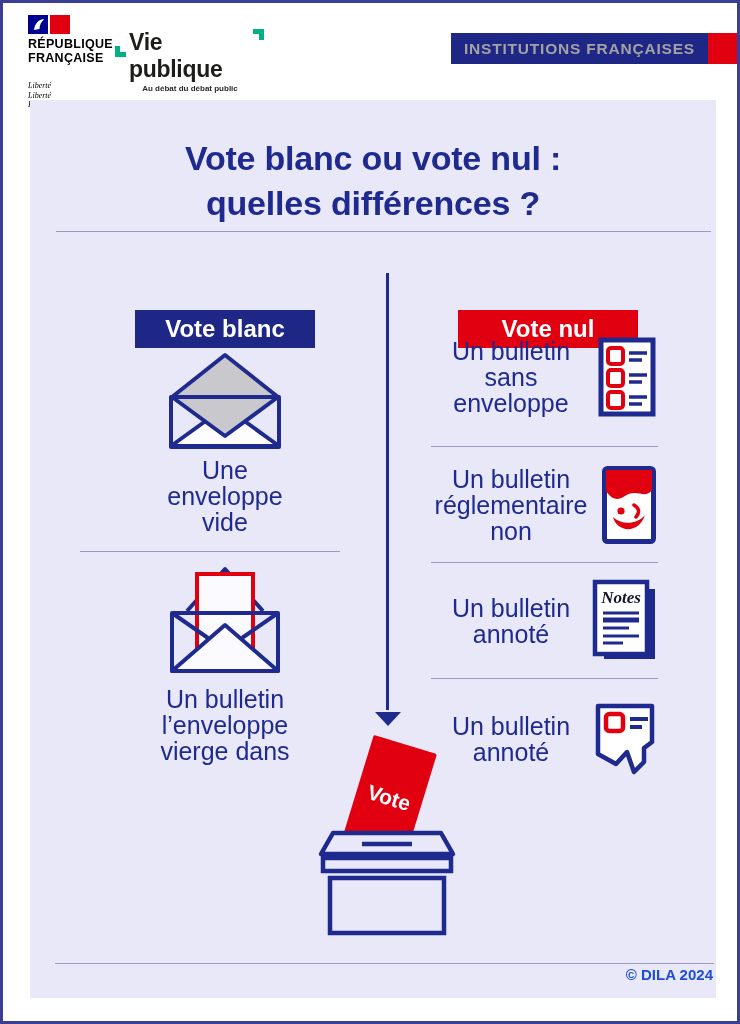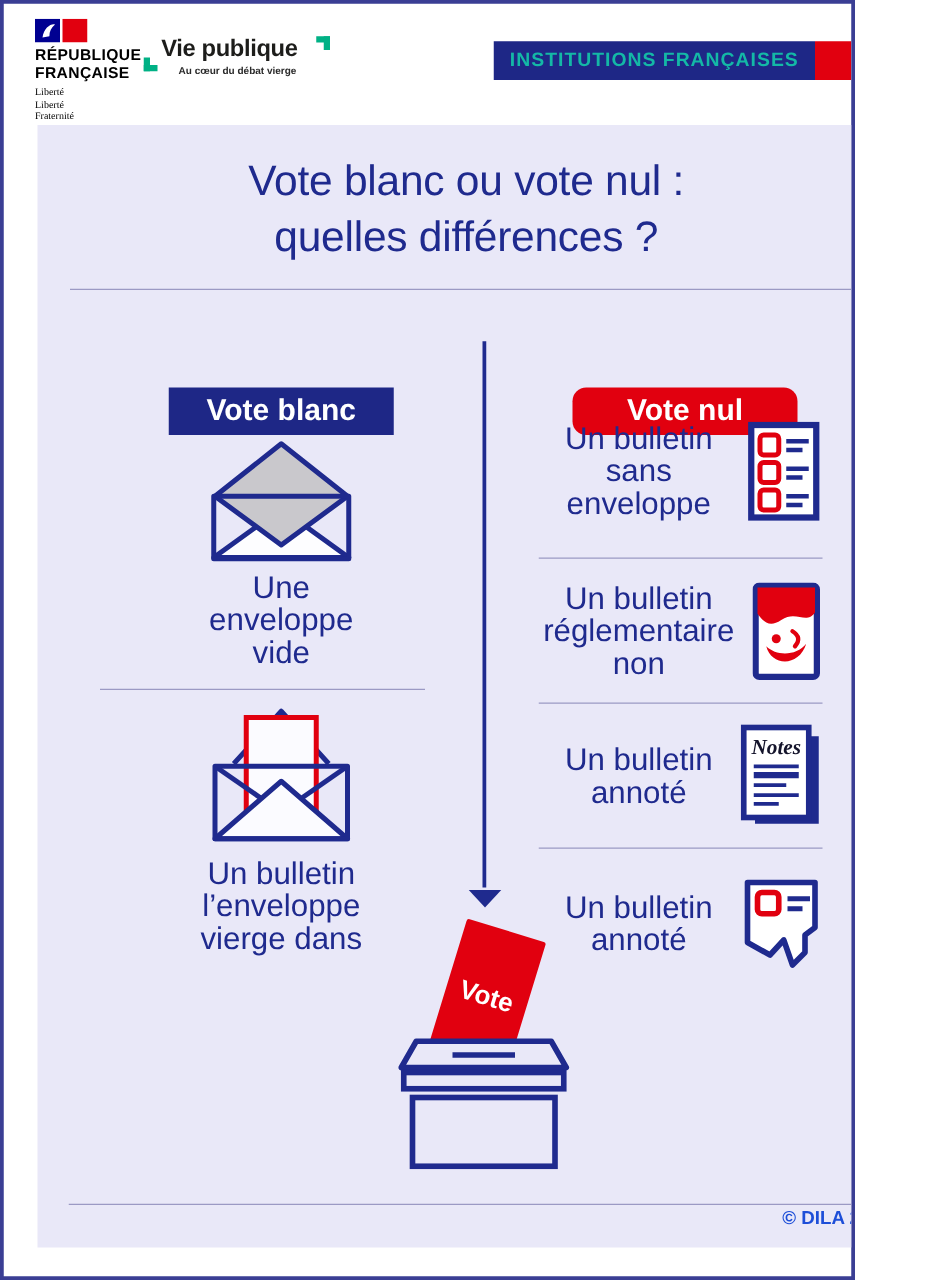--- a/index.html
+++ b/index.html
@@ -1,49 +1,49 @@
 <!DOCTYPE html>
 <html><head>
 <meta charset="utf-8">
 <style>
   * { margin:0; padding:0; box-sizing:border-box; }
   html,body { width:740px; height:1024px; }
   body { font-family:"Liberation Sans", sans-serif; background:#fff; }
   #page {
-    position:relative; width:684px; height:1024px;
+    position:relative; width:740px; height:1024px;
     border:3px solid #3a3e94; background:#fff; overflow:hidden;
   }
   
   .rf-logo { position:absolute; left:25px; top:12px; }
   .rf-flag { display:block; }
   .rf-name { font-size:12.5px; font-weight:700; color:#000; line-height:14px; letter-spacing:.3px; margin-top:3px; }
-  .rf-motto { font-family:"Liberation Serif", serif; font-size:8px; color:#000; line-height:9.5px; margin-top:4px; }
+  .rf-motto { font-family:"Liberation Serif", serif; font-style:italic; font-size:8px; color:#000; line-height:9.5px; margin-top:16px; }
   .vp-logo { position:absolute; left:122px; top:26px; width:130px; height:42px; }
   .vp-bracket-tr { position:absolute; right:-9px; top:0; width:11px; height:11px;
     border-top:5px solid #00b185; border-right:5px solid #00b185; }
   .vp-bracket-bl { position:absolute; left:-10px; bottom:14px; width:11px; height:11px;
     border-bottom:5px solid #00b185; border-left:5px solid #00b185; }
-  .vp-name { font-size:19px; font-weight:700; color:#1d1d1b; letter-spacing:-.3px; padding-left:4px; }
+  .vp-name { font-size:23px; font-weight:700; color:#1d1d1b; letter-spacing:-.3px; padding-left:4px; }
   .vp-tagline { font-size:8px; font-weight:700; color:#2a2a2a; text-align:center; margin-top:1px; }
   .inst-badge { position:absolute; right:0; top:30px; height:31px; display:flex; align-items:stretch; }
-  .inst-badge .txt { background:#1e2786; color:#14b8a6; font-size:15.5px; font-weight:700;
+  .inst-badge .txt { background:#1e2786; color:#a3a3a3; font-size:15.5px; font-weight:700;
     letter-spacing:.8px; display:flex; align-items:center; padding:0 13px; }
   .inst-badge .red { width:29px; background:#e1000f; }
   
   .panel { position:absolute; left:27px; top:97px; width:686px; height:898px; background:#e9e8f8; }
-  .title { position:absolute; left:0; top:23px; width:100%; text-align:center;
-    font-size:34px; line-height:45px; font-weight:400; color:#1f2a8e; letter-spacing:-.2px; }
+  .title { position:absolute; left:0; top:36px; width:100%; text-align:center;
+    font-size:34px; line-height:45px; font-weight:700; color:#1f2a8e; letter-spacing:-.2px; }
   .hr { position:absolute; height:1px; background:#9b99c4; }
   .hr-title { left:26px; right:5px; top:131px; }
   .hr-footer { left:25px; right:2px; top:863px; }
   .hr-left { left:50px; width:260px; top:451px; }
   .col-badge { position:absolute; width:180px; height:38px; line-height:38px; text-align:center;
     color:#fff; font-size:24px; font-weight:700; top:168px;margin-top:42px; }
   .badge-blanc { left:105px; background:#1e2786; }
-  .badge-nul { left:428px; background:#e1000f;border-radius:11px; }
+  .badge-nul { left:428px; background:#e1000f; }
   .item-text { position:absolute; color:#1f2a8e; font-size:25px; line-height:26px;
     font-weight:500; text-align:center; }
   
   .env1 { position:absolute; left:135px; top:250px; }
   .txt-env1 { left:95px; top:357px; width:200px; }
   .env2 { position:absolute; left:136px; top:461px; }
   .txt-env2 { left:85px; top:586px; width:220px; }
   
   .arrow-line { position:absolute; left:356px; top:173px; width:3px; height:437px; background:#1f2a8e; }
   .arrow-head { position:absolute; left:345px; top:612px; width:0; height:0;
@@ -81,21 +81,21 @@
       <div>Liberté</div>
       <div>Liberté</div>
       <div>Fraternité</div>
     </div>
   </div>
 
   <div class="vp-logo">
     <span class="vp-bracket-tr"></span>
     <span class="vp-bracket-bl"></span>
     <div class="vp-name">Vie publique</div>
-    <div class="vp-tagline">Au cœur du débat vierge</div>
+    <div class="vp-tagline">Au débat du débat public</div>
   </div>
 
   <div class="inst-badge">
     <div class="txt">INSTITUTIONS FRANÇAISES</div>
     <div class="red"></div>
   </div>
 
   <div class="panel">
 
     <div class="title">

